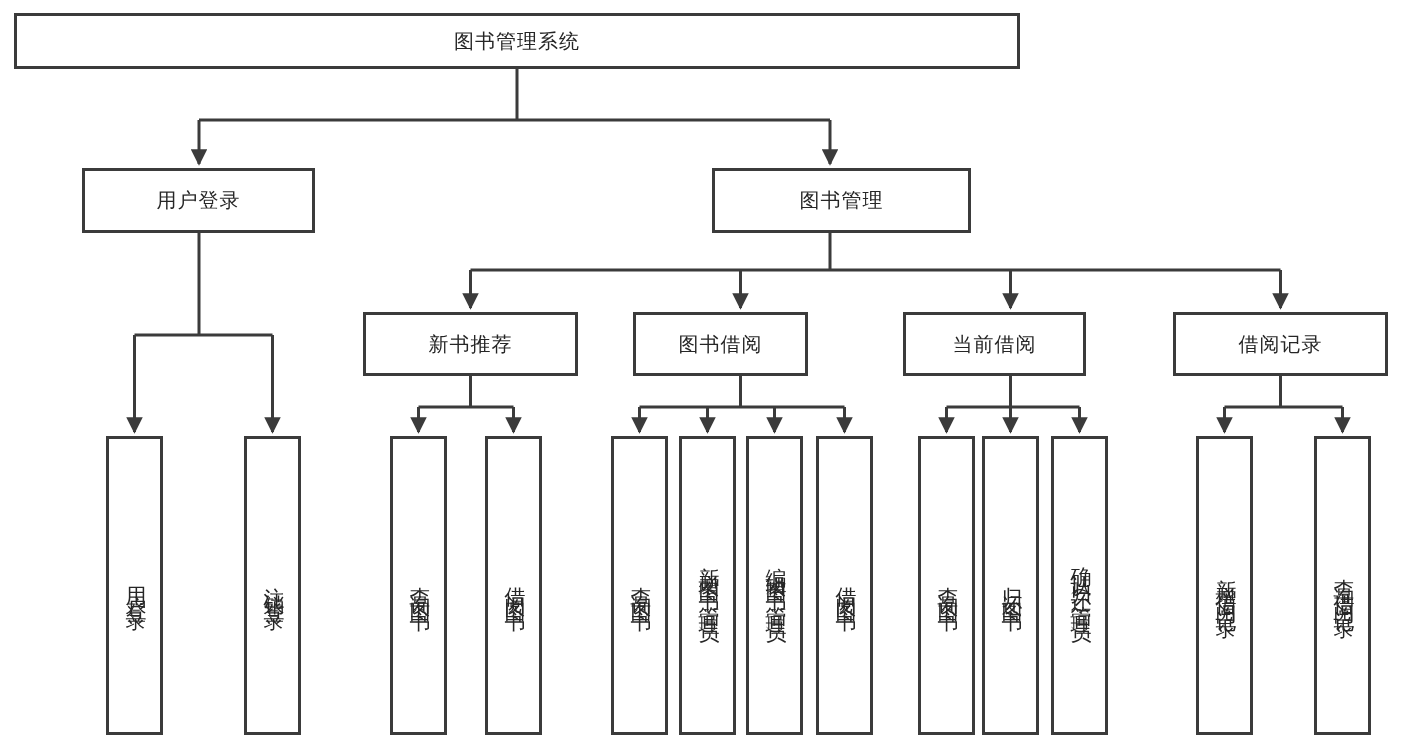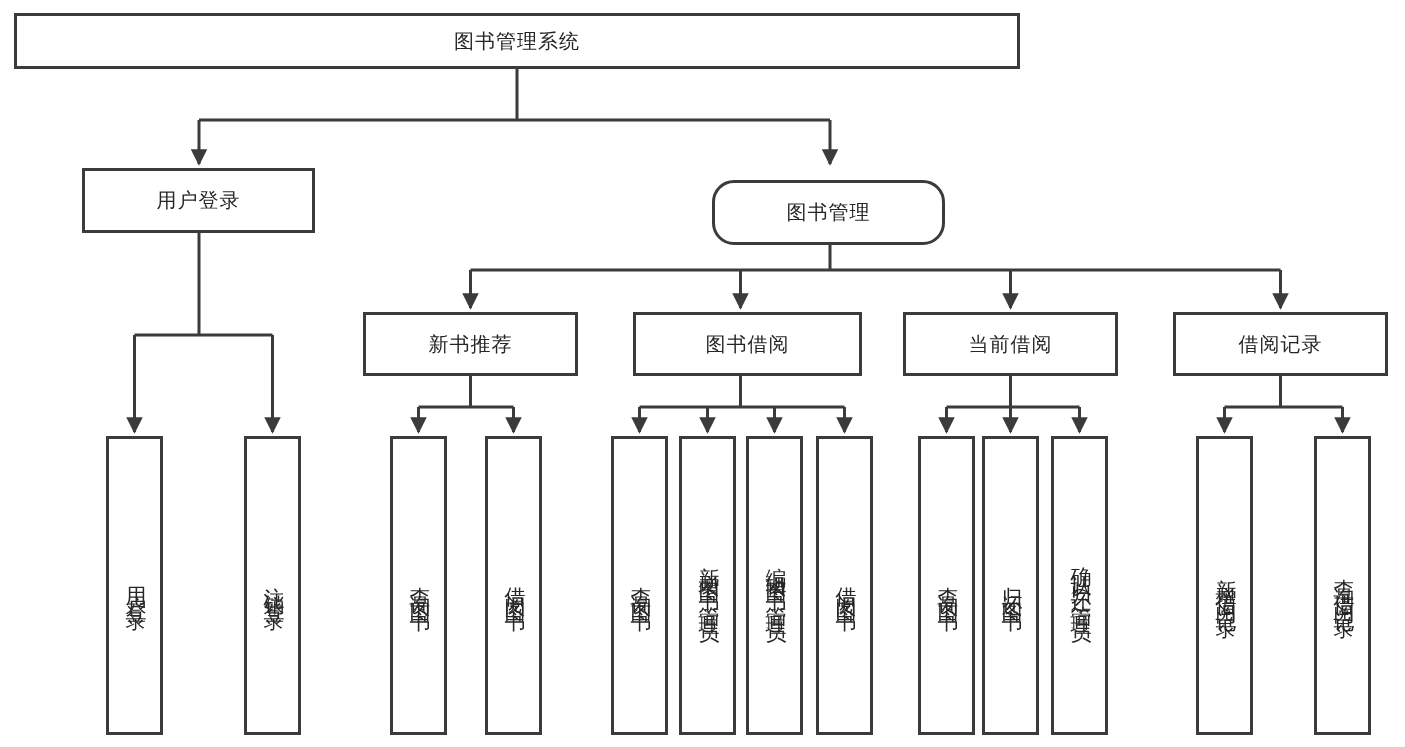--- a/index.html
+++ b/index.html
@@ -88,25 +88,25 @@
       <path d="M1010.5,407 V432" marker-end="url(#arrow)"></path>
       <path d="M1079.5,407 V432" marker-end="url(#arrow)"></path>
       <path d="M1224.5,407 V432" marker-end="url(#arrow)"></path>
       <path d="M1342.5,407 V432" marker-end="url(#arrow)"></path>
     </g>
   </svg>
 
   <div class="box" style="left:14px;top:13px;width:1006px;height:56px;">图书管理系统</div>
 
   <div class="box" style="left:82px;top:168px;width:233px;height:65px;">用户登录</div>
-  <div class="box" style="left:712px;top:180px;width:233px;height:65px;border-radius:22px;">图书管理</div>
+  <div class="box" style="left:712px;top:168px;width:259px;height:65px;">图书管理</div>
 
   <div class="box" style="left:363px;top:312px;width:215px;height:64px;text-align:center;">新书推荐</div>
-  <div class="box" style="left:633px;top:312px;width:229px;height:64px;">图书借阅</div>
-  <div class="box" style="left:903px;top:312px;width:215px;height:64px;">当前借阅</div>
+  <div class="box" style="left:633px;top:312px;width:175px;height:64px;">图书借阅</div>
+  <div class="box" style="left:903px;top:312px;width:183px;height:64px;">当前借阅</div>
   <div class="box" style="left:1173px;top:312px;width:215px;height:64px;">借阅记录</div>
 
   <div class="box leaf" style="left:106px;">
     <span class="vtext">用户登录</span>
   </div>
   <div class="box leaf" style="left:244px;">
     <span class="vtext">注销登录</span>
   </div>
 
   <div class="box leaf" style="left:390px;">

